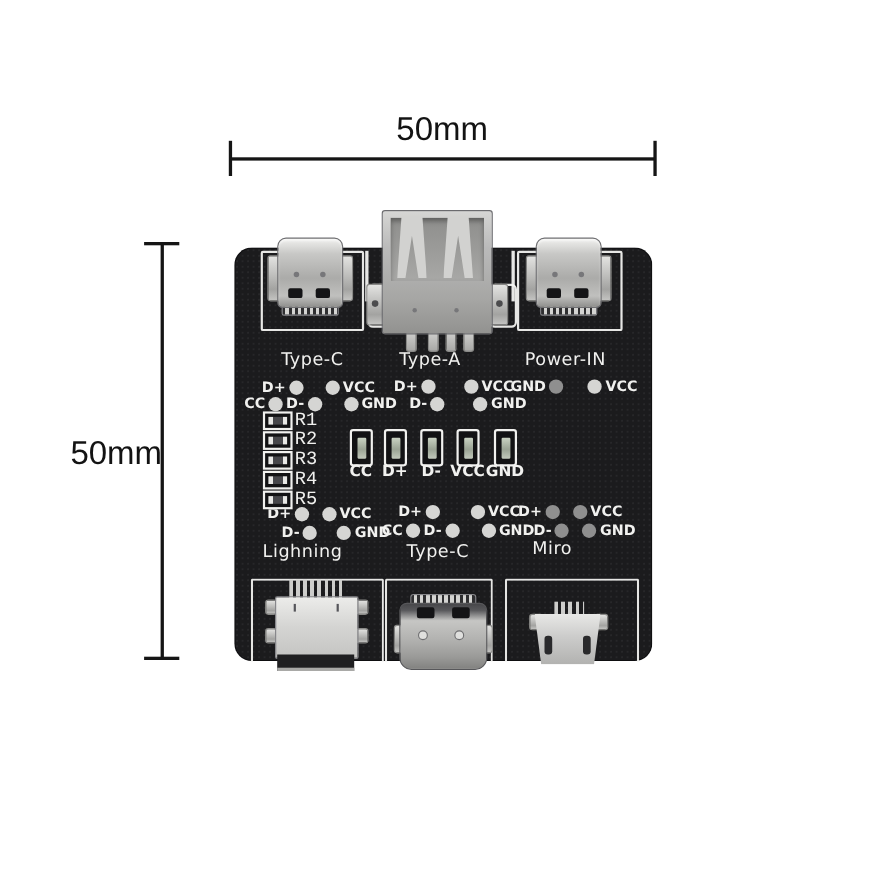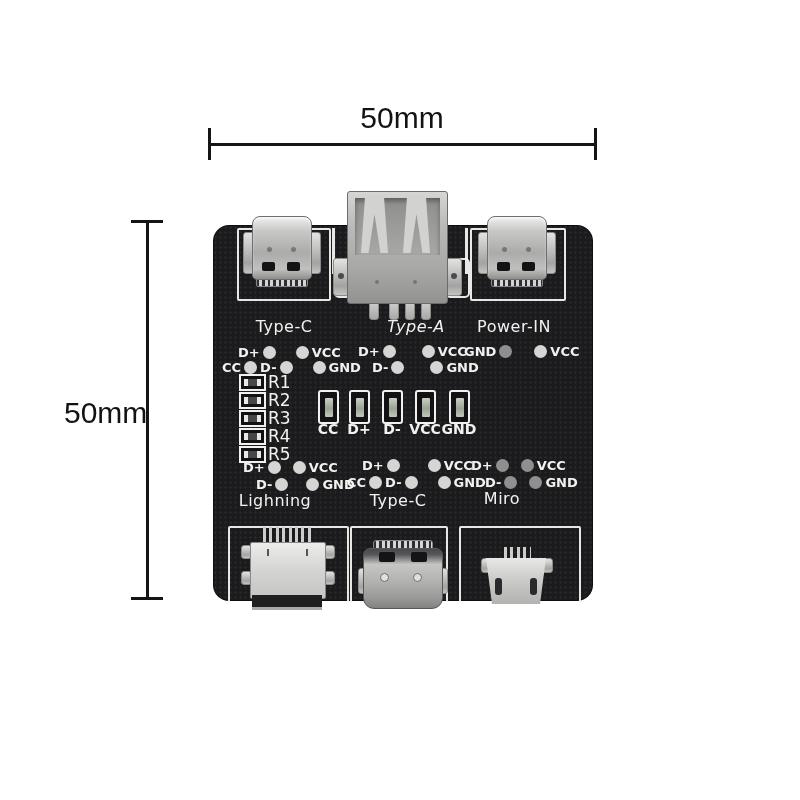--- a/index.html
+++ b/index.html
@@ -24,21 +24,21 @@
   .pl{color:#f1f1ef;font-size:13px;font-weight:700;white-space:nowrap;line-height:1;}
   .pad{width:13px;height:13px;border-radius:50%;background:#d5d5d3;flex:none;}
   .pad.dim{background:#8f8f8f;}
   .sp6{width:6px;flex:none;}.sp12{width:12px;flex:none;}.sp14{width:14px;flex:none;}
   .sp16{width:16px;flex:none;}.sp20{width:20px;flex:none;}.sp22{width:22px;flex:none;}
   
   .rrow{display:flex;align-items:center;gap:2px;height:15px;}
   .rbox{width:23px;height:13px;border:2px solid #f1f1ef;background:#121214;flex:none;
         display:flex;align-items:center;justify-content:center;}
   .rchip{width:17px;height:7px;background:linear-gradient(90deg,#e8e8e6 0 24%,#47474b 24% 76%,#e8e8e6 76%);}
-  .rlabel{color:#f1f1ef;font-size:17px;font-weight:400;line-height:1;}
+  .rlabel{color:#f1f1ef;font-size:17px;font-weight:400;line-height:1;font-family:Liberation Mono, monospace;}
   
   .ledbox{width:17px;height:30px;border:2px solid #f1f1ef;border-radius:3px;background:#121214;
           display:flex;align-items:center;justify-content:center;}
   .ledchip{width:8px;height:19px;background:linear-gradient(180deg,#c9d2c2,#9aa394 55%,#c2c9bc);border-radius:1px;}
   .ledlabel{color:#f1f1ef;font-size:14px;font-weight:700;transform:translateX(-50%);white-space:nowrap;}
   
   .metal{background:linear-gradient(180deg,#e3e3e1,#bdbdbb 45%,#a3a3a1 75%,#c4c4c2);}
   .tcshell{width:58px;height:62px;border-radius:8px 8px 5px 5px;border:1px solid #6f6f72;
            background:linear-gradient(180deg,#f0f0ee,#c8c8c6 22%,#ababa9 58%,#c0c0be 84%,#8f8f8d);
            box-shadow:inset 0 2px 2px rgba(255,255,255,.55);}
@@ -85,21 +85,21 @@
   <div class="abs silkline" style="left:332px;top:228px;width:2.5px;height:46px;"></div>
   <div class="abs silkline" style="left:465px;top:228px;width:2.5px;height:46px;"></div>
   <div class="abs silkbox" style="left:334px;top:258px;width:21px;height:36px;border-radius:5px;"></div>
   <div class="abs silkbox" style="left:445px;top:258px;width:21px;height:36px;border-radius:5px;"></div>
 
   <div class="abs silkbox3" style="left:228px;top:526px;width:117px;height:74px;"></div>
   <div class="abs silkbox3" style="left:350px;top:526px;width:94px;height:74px;"></div>
   <div class="abs silkbox3" style="left:459px;top:526px;width:118px;height:74px;"></div>
 
   <div class="abs title" style="left:284px;top:317px;">Type-C</div>
-  <div class="abs title" style="left:416px;top:317px;font-style:italic;">Type-A</div>
+  <div class="abs title" style="left:391px;top:317px;">Type-A</div>
   <div class="abs title" style="left:514px;top:317px;">Power-IN</div>
   <div class="abs title" style="left:275px;top:491px;">Lighning</div>
   <div class="abs title" style="left:398px;top:491px;">Type-C</div>
   <div class="abs title" style="left:502px;top:489px;">Miro</div>
 
 
   <div class="abs prow" style="left:238px;top:345px;">
     <span class="pl">D+</span>
     <span class="pad"></span>
       <span class="sp14"></span>

